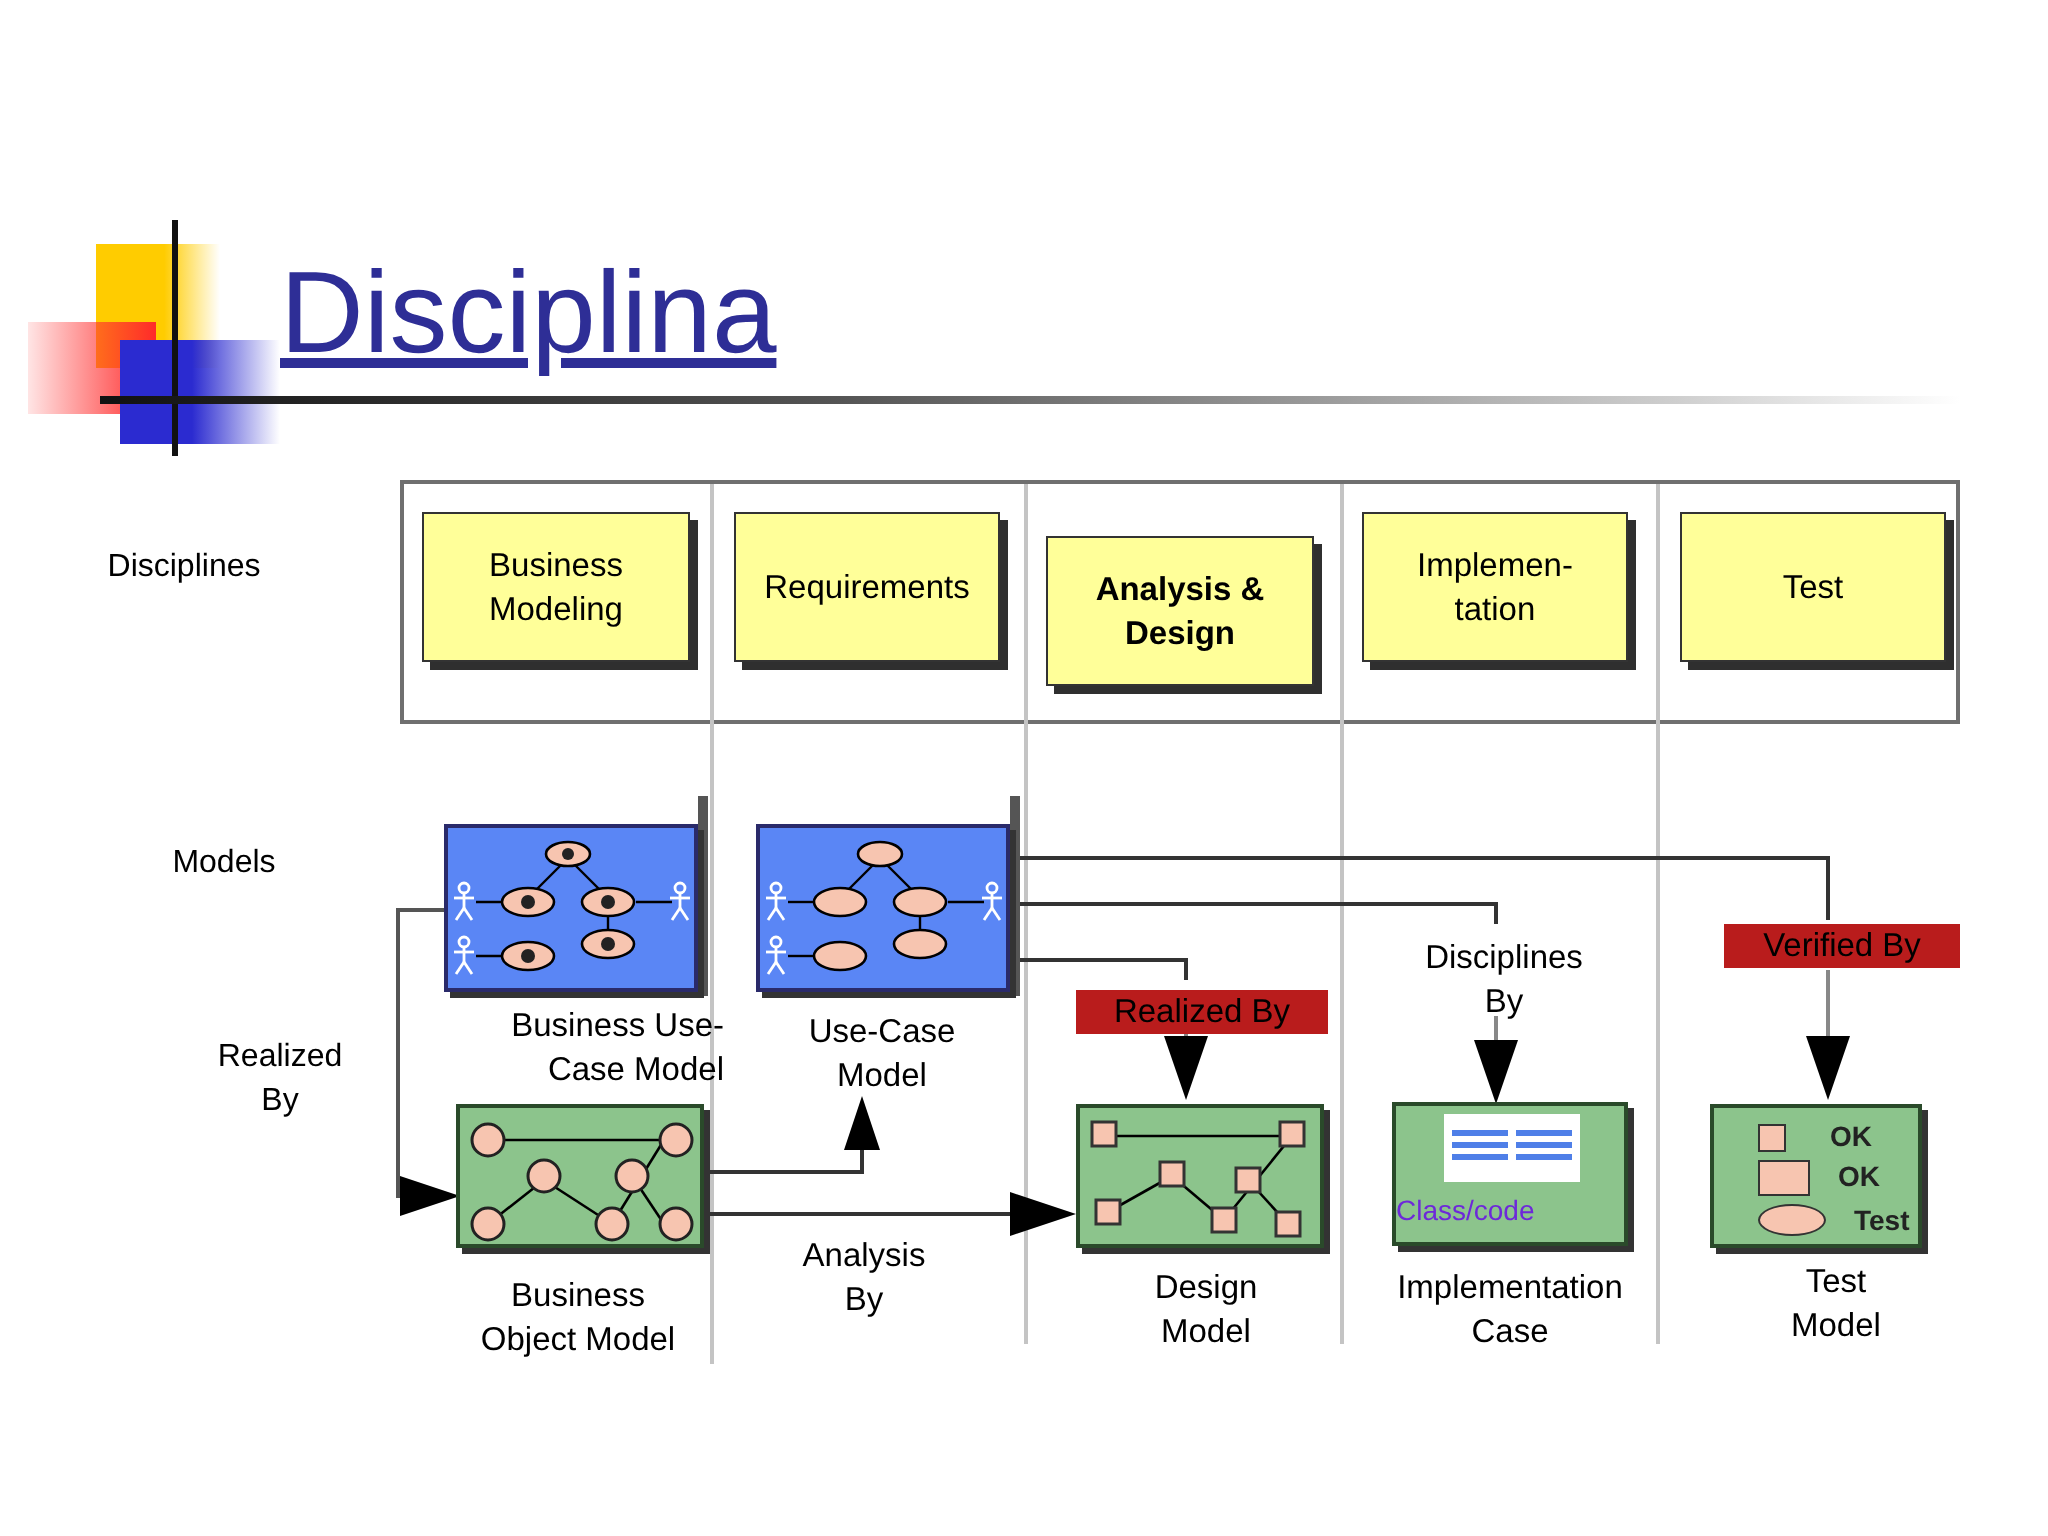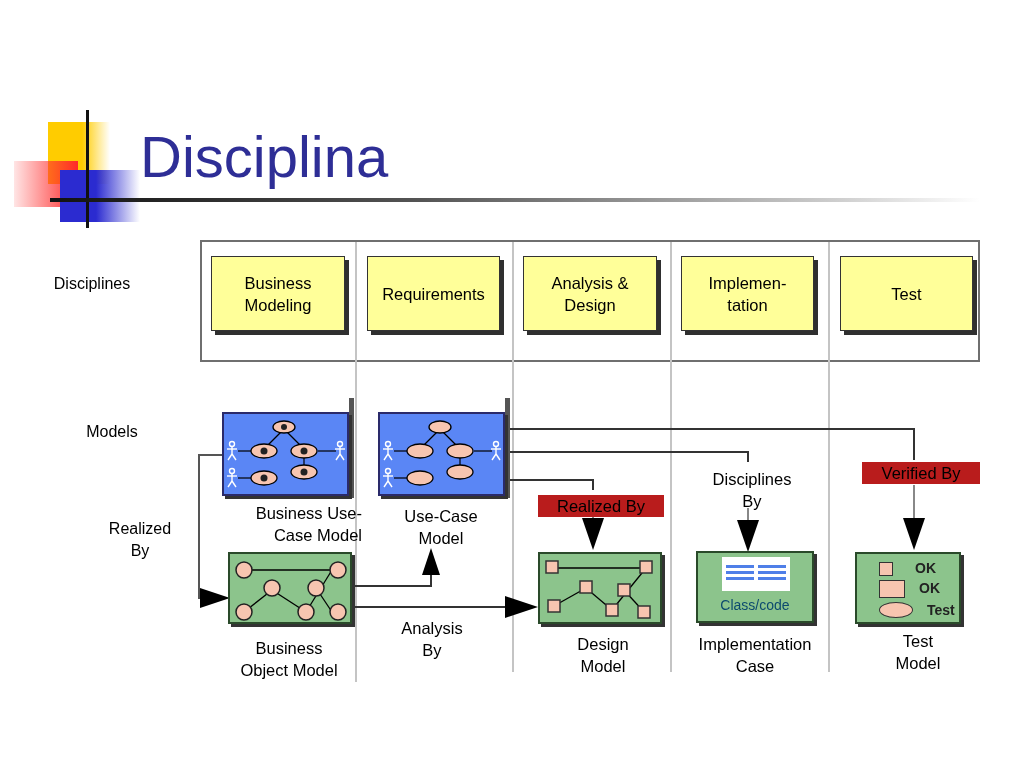--- a/index.html
+++ b/index.html
@@ -4,21 +4,21 @@
 <style>
   html, body { margin:0; padding:0; }
   body { width:1024px; height:768px; background:#ffffff; position:relative; overflow:hidden; font-family:"Liberation Sans", sans-serif; }
   .abs { position:absolute; }
   
   .deco-yellow { left:48px; top:122px; width:62px; height:62px; background:linear-gradient(90deg,#ffcc00 55%, rgba(255,204,0,0) 100%); }
   .deco-red { left:14px; top:161px; width:64px; height:46px; background:linear-gradient(90deg, rgba(255,80,80,0.15) 0%, #ff2a2a 100%); }
   .deco-blue { left:60px; top:170px; width:80px; height:52px; background:linear-gradient(90deg,#2b2bd0 45%, rgba(43,43,208,0) 100%); }
   .deco-vline { left:86px; top:110px; width:3px; height:118px; background:#111; }
   .deco-hline { left:50px; top:198px; width:930px; height:4px; background:linear-gradient(90deg,#111 0%, #555 40%, #cfcfcf 85%, #fff 100%); }
-  .title { left:140px; top:122px; font-size:58px; color:#2e2e96; line-height:70px; }
+  .title { left:140px; top:122px; font-size:58px; color:#2e2e96; line-height:70px;text-decoration:underline; }
 
   .row-label { font-size:16px; color:#000; text-align:center; line-height:22px; }
   .disc-frame { left:200px; top:240px; width:780px; height:122px; border:2px solid #6f6f6f; box-sizing:border-box; }
   .sep { width:2px; background:#c4c4c4; }
   .disc-box { background:#ffff99; border:1px solid #333; box-shadow:4px 4px 0 #2f2f2f; font-size:16.5px; color:#000; text-align:center; display:flex; align-items:center; justify-content:center; line-height:22px; box-sizing:border-box; }
 
   .model-blue { background:#5a86f5; border:2px solid #2a2a6a; box-shadow:3px 3px 0 #333; box-sizing:border-box; }
   .model-green { background:#8cc48c; border:2px solid #2a4a2a; box-shadow:3px 3px 0 #333; box-sizing:border-box; }
   .caption { font-size:16.5px; text-align:center; line-height:22px; color:#000; }
   .edge-label { font-size:16.5px; text-align:center; line-height:22px; color:#000; background:#b91c1c; }
@@ -43,21 +43,21 @@
 
 <div class="abs disc-frame"></div>
 <div class="abs sep" style="left:355px;top:242px;height:440px;"></div>
 <div class="abs sep" style="left:512px;top:242px;height:430px;"></div>
 <div class="abs sep" style="left:670px;top:242px;height:430px;"></div>
 <div class="abs sep" style="left:828px;top:242px;height:430px;"></div>
 
 <div class="abs disc-box" style="left:211px;top:256px;width:134px;height:75px;white-space:pre-line;">Business
 Modeling</div>
 <div class="abs disc-box" style="left:367px;top:256px;width:133px;height:75px;white-space:pre-line;">Requirements</div>
-<div class="abs disc-box" style="left:523px;top:256px;width:134px;height:75px;white-space:pre-line;">Analysis &amp;
+<div class="abs disc-box" style="left:523px;top:268px;width:134px;height:75px;white-space:pre-line;font-weight:bold;">Analysis &amp;
 Design</div>
 <div class="abs disc-box" style="left:681px;top:256px;width:133px;height:75px;white-space:pre-line;">Implemen-
 tation</div>
 <div class="abs disc-box" style="left:840px;top:256px;width:133px;height:75px;white-space:pre-line;">Test</div>
 
 <svg width="1024" height="768">
   <defs>
     <marker id="arr" markerWidth="10" markerHeight="10" refX="9" refY="5" orient="auto" markerUnits="userSpaceOnUse">
       <path d="M0,0 L10,5 L0,10 z" fill="#000"></path>
     </marker>
@@ -233,21 +233,21 @@
       <g fill="#4f7fe8">
         <rect x="4" y="8" width="28" height="3"></rect>
           <rect x="36" y="8" width="28" height="3"></rect>
         <rect x="4" y="14" width="28" height="3"></rect>
           <rect x="36" y="14" width="28" height="3"></rect>
         <rect x="4" y="20" width="28" height="3"></rect>
           <rect x="36" y="20" width="28" height="3"></rect>
       </g>
     </svg>
   </div>
-  <div class="abs" style="left:0;top:44px;width:114px;text-align:center;font-size:14px;color:#0c4a6e;">Class/code</div>
+  <div class="abs" style="left:0;top:44px;width:114px;font-size:14px;color:#6d28d9;">Class/code</div>
 </div>
 <div class="abs caption" style="left:680px;top:633px;width:150px;white-space:pre-line;">Implementation
 Case</div>
 
 <div class="abs edge-label" style="left:862px;top:462px;width:118px;">Verified By</div>
 
 <div class="abs model-green" style="left:855px;top:552px;width:106px;height:72px;">
   <div class="abs" style="left:22px;top:8px;width:12px;height:12px;background:#f7c5b0;border:1.5px solid #333;"></div>
   <div class="abs test-text" style="left:58px;top:6px;">OK</div>
   <div class="abs" style="left:22px;top:26px;width:24px;height:16px;background:#f7c5b0;border:1.5px solid #333;"></div>

